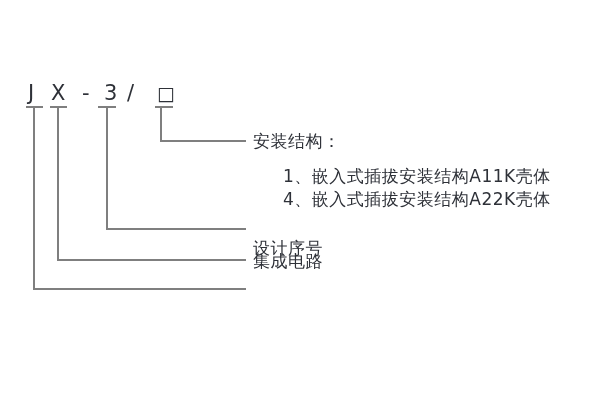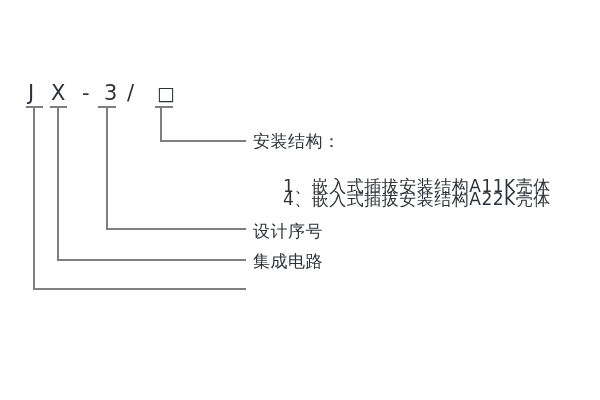--- a/index.html
+++ b/index.html
@@ -67,18 +67,18 @@
   <div class="line vline" style="left:57px;  top:106px; height:155px"></div>
   <div class="line vline" style="left:106px; top:106px; height:124px"></div>
   <div class="line vline" style="left:160px; top:106px; height:36px"></div>
 
   <div class="line hline" style="left:160px; top:140px; width:86px"></div>
   <div class="line hline" style="left:106px; top:228px; width:140px"></div>
   <div class="line hline" style="left:57px;  top:259px; width:189px"></div>
   <div class="line hline" style="left:33px;  top:288px; width:213px"></div>
 
   <div class="label" style="left:253px; top:131px">安装结构：</div>
-  <div class="label" style="left:283px; top:176px">1、嵌入式插拔安装结构A11K壳体</div>
+  <div class="label" style="left:283px; top:166px">1、嵌入式插拔安装结构A11K壳体</div>
   <div class="label" style="left:283px; top:189px">4、嵌入式插拔安装结构A22K壳体</div>
-  <div class="label" style="left:253px; top:221px">设计序号</div>
+  <div class="label" style="left:253px; top:238px">设计序号</div>
   <div class="label" style="left:253px; top:251px">集成电路</div>
 
 </div>
 
 </body></html>

